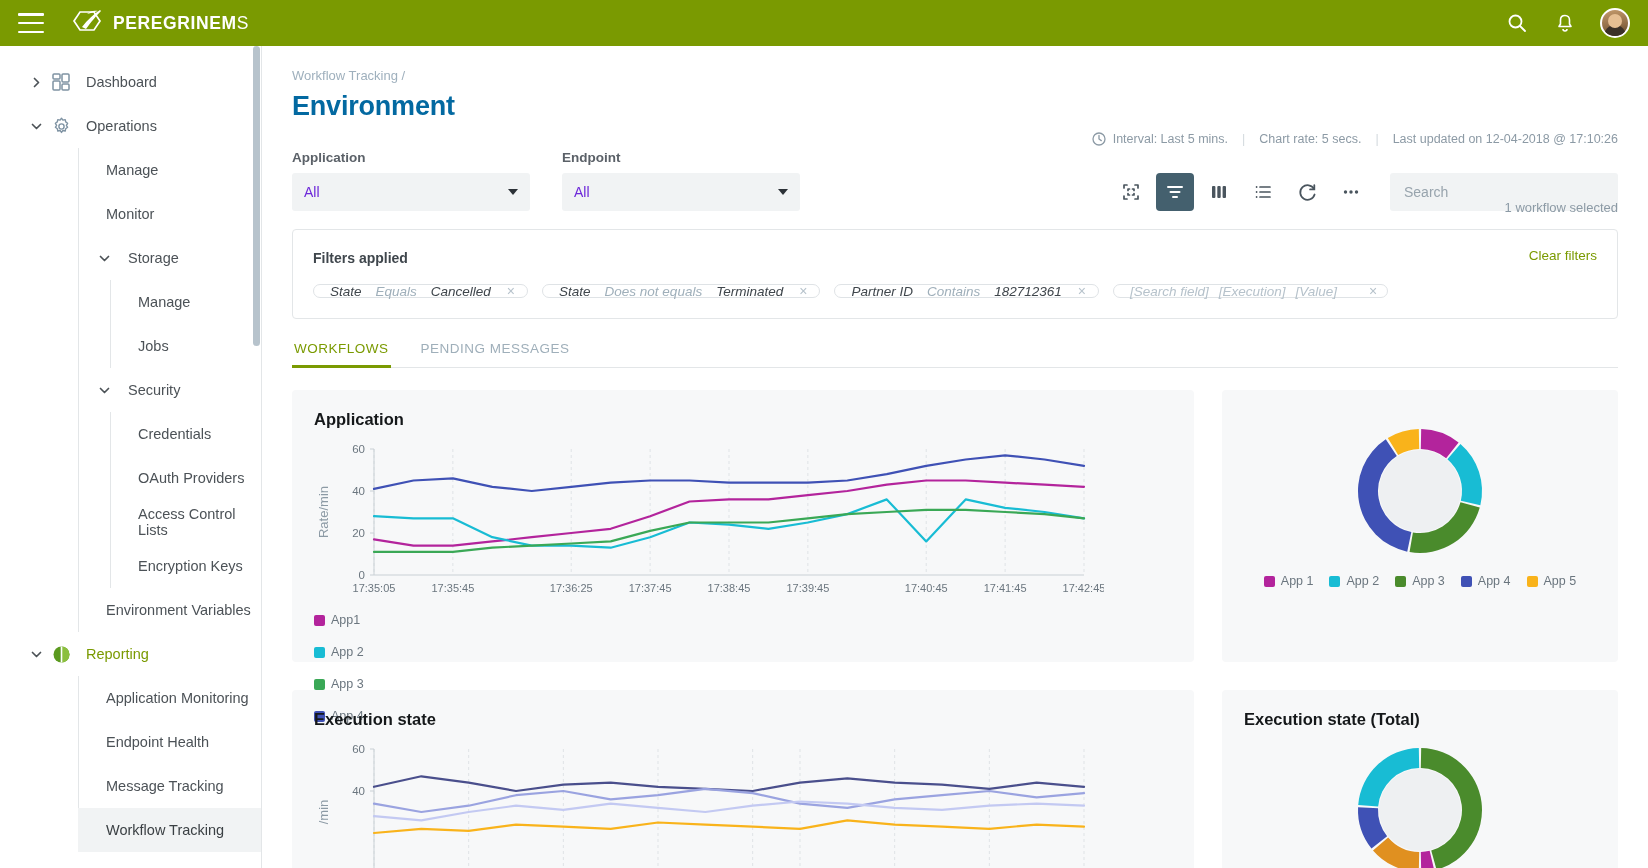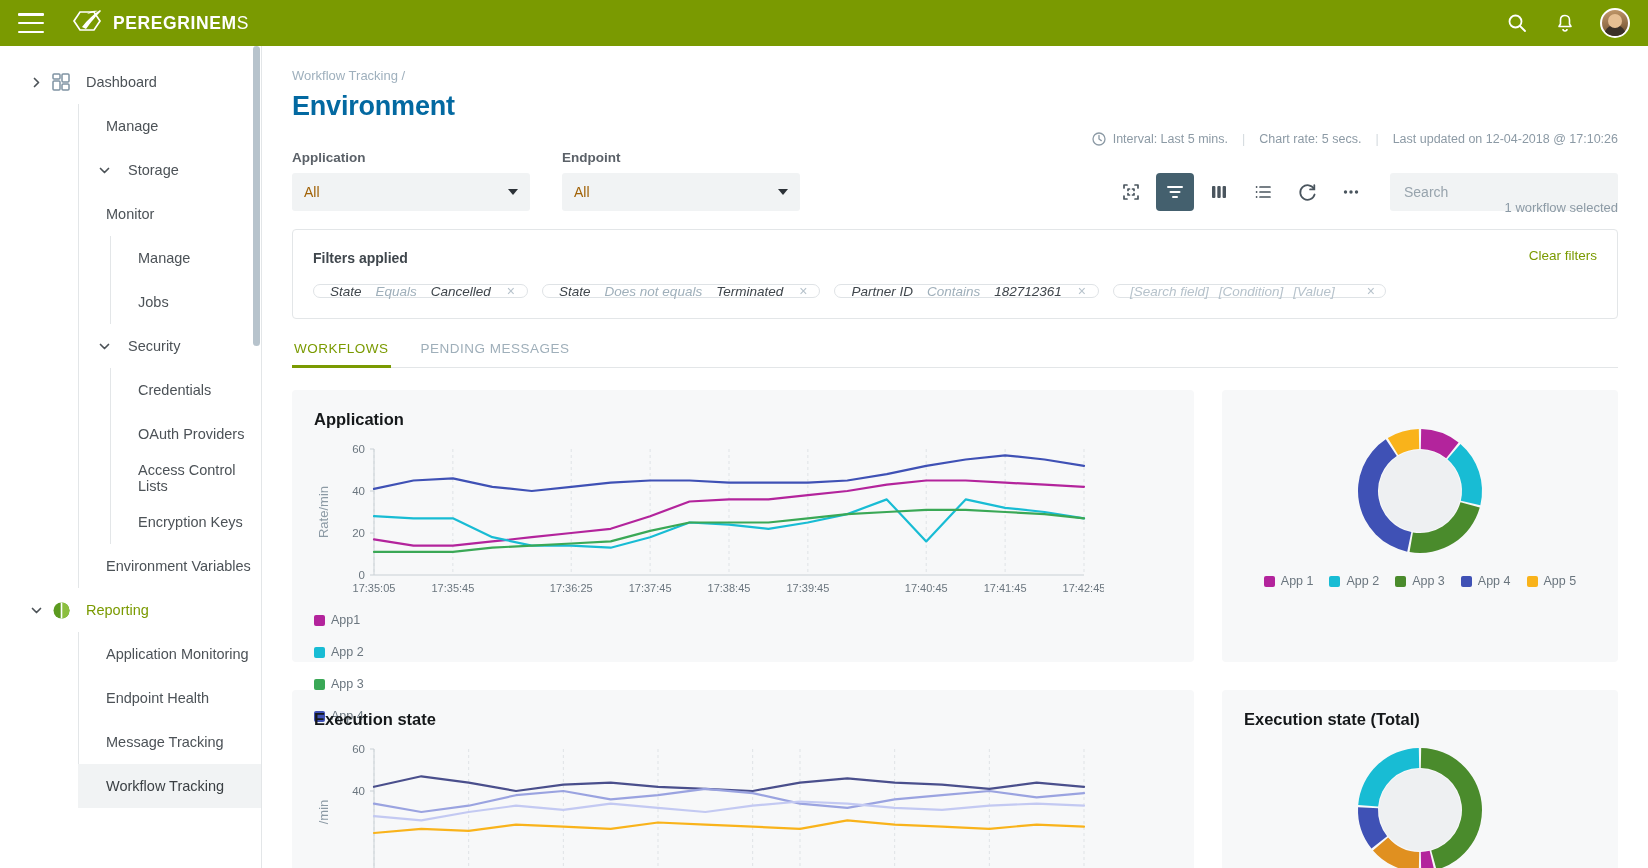--- a/index.html
+++ b/index.html
@@ -86,21 +86,21 @@
 
   .sel-count { position: absolute; right: 30px; top: 154px; font-size: 13px; color: #8c9aa5; }
 
   
   .filterbar { display: flex; align-items: flex-end; margin-top: 28px; }
   .field { width: 238px; margin-right: 32px; }
   .field-label { font-size: 13.5px; color: #5b6168; font-weight: 600; margin-bottom: 8px; }
   .select {
     height: 38px; background: #f1f3f4; border-radius: 3px;
     display: flex; align-items: center; padding: 0 12px; cursor: pointer;
-    font-size: 14px; color: #a16207; gap: 27px;
+    font-size: 14px; color: #6d28d9; gap: 27px;
   }
   .select .caret { margin-left: auto; width:0;height:0;border-left:5px solid transparent;
     border-right:5px solid transparent;border-top:6px solid #2c3137; }
 
   .tools { margin-left: auto; display: flex; align-items: center; gap: 6px; }
   .tool {
     width: 38px; height: 38px; border-radius: 4px; display: flex;
     align-items: center; justify-content: center; cursor: pointer; color: #4a555e;
   }
   .tool.active { background: #44606e; color: #fff; }
@@ -212,34 +212,48 @@
           <span class="sb-icon">
             <svg width="19" height="19" viewBox="0 0 19 19">
               <rect x="1" y="1" width="7" height="5" rx="1" fill="none" stroke="#7f93a3" stroke-width="1.5"></rect>
               <rect x="10" y="1" width="7" height="8" rx="1" fill="none" stroke="#7f93a3" stroke-width="1.5"></rect>
               <rect x="1" y="8" width="7" height="9" rx="1" fill="none" stroke="#7f93a3" stroke-width="1.5"></rect>
               <rect x="10" y="11" width="7" height="6" rx="1" fill="none" stroke="#7f93a3" stroke-width="1.5"></rect>
             </svg>
           </span>
           <span class="sb-label">Dashboard</span>
         </div>
+        <div class="sb-row lvl0">
+          <span class="sb-chev">
+            <svg width="13" height="13" viewBox="0 0 13 13">
+              <path d="M2.5 4.5 L6.5 8.5 L10.5 4.5" fill="none" stroke="#4c5257" stroke-width="1.7" stroke-linecap="round" stroke-linejoin="round"></path>
+            </svg>
+          </span>
+          <span class="sb-icon">
+            <svg width="19" height="19" viewBox="0 0 19 19">
+              <path d="M9.5 1.2 l1.4 1.9 2.3-.5 .5 2.3 1.9 1.4 -1.2 2 1.2 2 -1.9 1.4 -.5 2.3 -2.3-.5 -1.4 1.9 -1.4-1.9 -2.3 .5 -.5-2.3 -1.9-1.4 1.2-2 -1.2-2 1.9-1.4 .5-2.3 2.3 .5 Z" fill="none" stroke="#7f93a3" stroke-width="1.4" stroke-linejoin="round"></path>
+              <circle cx="9.5" cy="9.5" r="2.6" fill="none" stroke="#7f93a3" stroke-width="1.4"></circle>
+            </svg>
+          </span>
+          <span class="sb-label">Operations</span>
+        </div>
         <div class="sb-group sb-sub1">
           <div class="sb-row">
             <span class="sb-label" style="margin-left: 8px;">Manage</span>
+          </div>
+          <div class="sb-row">
+            <span class="sb-label" style="margin-left: 8px;">Monitor</span>
           </div>
           <div class="sb-row">
             <span class="sb-chev">
               <svg width="13" height="13" viewBox="0 0 13 13">
                 <path d="M2.5 4.5 L6.5 8.5 L10.5 4.5" fill="none" stroke="#4c5257" stroke-width="1.7" stroke-linecap="round" stroke-linejoin="round"></path>
               </svg>
             </span>
             <span class="sb-label">Storage</span>
-          </div>
-          <div class="sb-row">
-            <span class="sb-label" style="margin-left: 8px;">Monitor</span>
           </div>
           <div class="sb-group sb-sub2" style="margin-left: 32px;">
             <div class="sb-row">
               <span class="sb-label">Manage</span>
             </div>
             <div class="sb-row">
               <span class="sb-label">Jobs</span>
             </div>
           </div>
           <div class="sb-row">
@@ -403,21 +417,21 @@
             <span class="x">×</span>
           </div>
           <div class="chip">
             <span>Partner ID</span>
             <span class="cond">Contains</span>
             <span>182712361</span>
             <span class="x">×</span>
           </div>
           <div class="chip placeholder">
             <span class="ph">[Search field]</span>
-            <span class="cond ph">[Condition]</span>
+            <span class="cond ph">[Execution]</span>
             <span class="ph">[Value]</span>
             <span class="x">×</span>
           </div>
         </div>
     </section>
 
     <div class="tabs" id="tabs">
         <div class="tab active">WORKFLOWS</div>
         <div class="tab">PENDING MESSAGES</div>
       </div>

